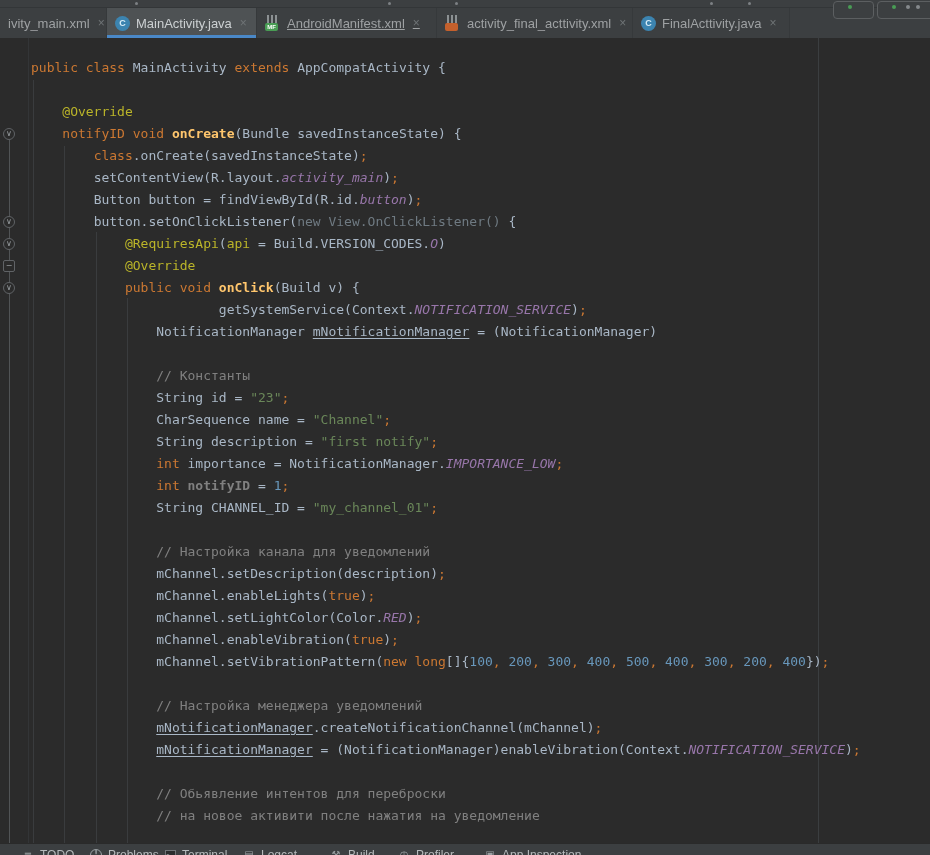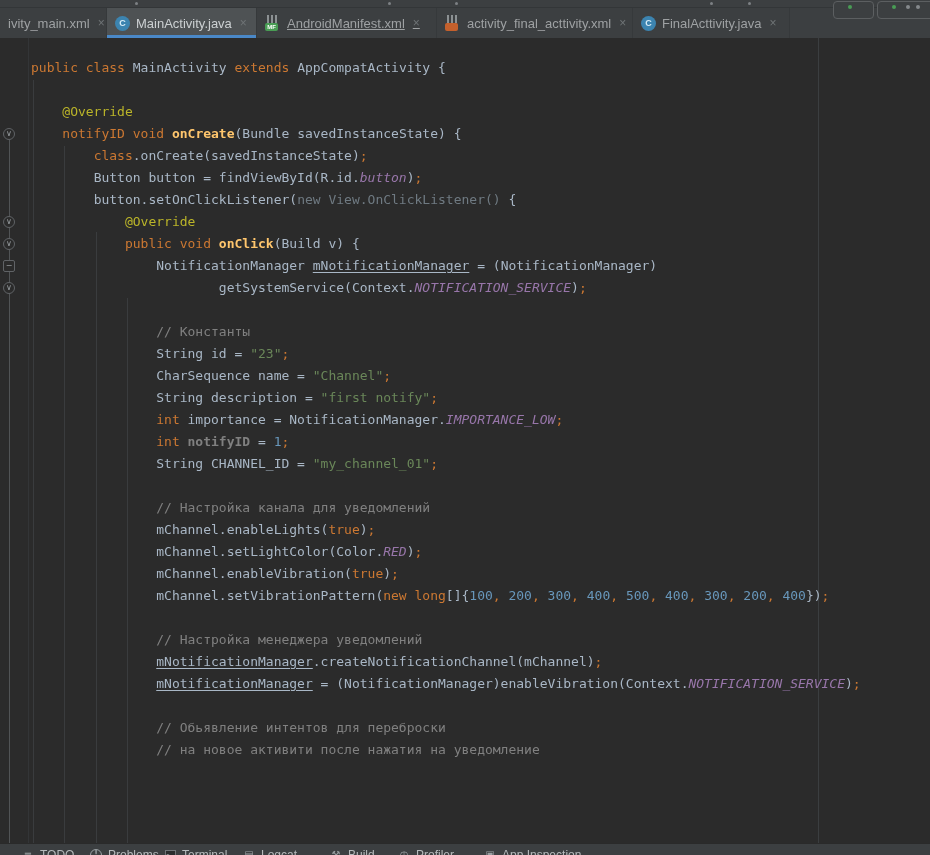--- a/index.html
+++ b/index.html
@@ -126,36 +126,39 @@
   <div class="indent-guide" style="left:64px;top:108px;bottom:0"></div>
   <div class="indent-guide" style="left:96px;top:194px;bottom:0"></div>
   <div class="indent-guide" style="left:127px;top:260px;bottom:0"></div>
   <div class="margin-guide"></div>
   <div class="code">
       <div class="code-line"><span class="c-kw">public</span><span class="c-def"> </span><span class="c-kw">class</span><span class="c-def"> MainActivity </span><span class="c-kw">extends</span><span class="c-def"> AppCompatActivity {</span></div>
       <div class="code-line"></div>
       <div class="code-line"><span class="c-def">    </span><span class="c-ann">@Override</span></div>
       <div class="code-line"><span class="c-def">    </span><span class="c-kw">notifyID</span><span class="c-def"> </span><span class="c-kw">void</span><span class="c-def"> </span><span class="c-mth">onCreate</span><span class="c-def">(Bundle savedInstanceState) {</span></div>
       <div class="code-line"><span class="c-def">        </span><span class="c-kw">class</span><span class="c-def">.onCreate(savedInstanceState)</span><span class="c-pun">;</span></div>
+      <div class="code-line"><span class="c-def">        </span><span class="c-def">setContentView(R.layout.</span><span class="c-fld">activity_main</span><span class="c-def">)</span><span class="c-pun">;</span></div>
       <div class="code-line"><span class="c-def">        </span><span class="c-def">Button button = findViewById(R.id.</span><span class="c-fld">button</span><span class="c-def">)</span><span class="c-pun">;</span></div>
       <div class="code-line"><span class="c-def">        </span><span class="c-def">button.setOnClickListener(</span><span class="c-dim">new View.OnClickListener() </span><span class="c-def">{</span></div>
+      <div class="code-line"><span class="c-def">            </span><span class="c-ann">@RequiresApi</span><span class="c-def">(</span><span class="c-ann">api</span><span class="c-def"> = Build.VERSION_CODES.</span><span class="c-fld">O</span><span class="c-def">)</span></div>
       <div class="code-line"><span class="c-def">            </span><span class="c-ann">@Override</span></div>
       <div class="code-line"><span class="c-def">            </span><span class="c-kw">public</span><span class="c-def"> </span><span class="c-kw">void</span><span class="c-def"> </span><span class="c-mth">onClick</span><span class="c-def">(Build v) {</span></div>
+      <div class="code-line"><span class="c-def">                        </span><span class="c-def">getSystemService(Context.</span><span class="c-fld">NOTIFICATION_SERVICE</span><span class="c-def">)</span><span class="c-pun">;</span></div>
       <div class="code-line"><span class="c-def">                </span><span class="c-def">NotificationManager </span><span class="c-und">mNotificationManager</span><span class="c-def"> = (NotificationManager)</span></div>
-      <div class="code-line"><span class="c-def">                        </span><span class="c-def">getSystemService(Context.</span><span class="c-fld">NOTIFICATION_SERVICE</span><span class="c-def">)</span><span class="c-pun">;</span></div>
       <div class="code-line"></div>
       <div class="code-line"><span class="c-def">                </span><span class="c-cmt">// Константы</span></div>
       <div class="code-line"><span class="c-def">                </span><span class="c-def">String id = </span><span class="c-str">"23"</span><span class="c-pun">;</span></div>
       <div class="code-line"><span class="c-def">                </span><span class="c-def">CharSequence name = </span><span class="c-str">"Channel"</span><span class="c-pun">;</span></div>
       <div class="code-line"><span class="c-def">                </span><span class="c-def">String description = </span><span class="c-str">"first notify"</span><span class="c-pun">;</span></div>
       <div class="code-line"><span class="c-def">                </span><span class="c-kw">int</span><span class="c-def"> importance = NotificationManager.</span><span class="c-fld">IMPORTANCE_LOW</span><span class="c-pun">;</span></div>
       <div class="code-line"><span class="c-def">                </span><span class="c-kw">int</span><span class="c-def"> </span><span class="c-dimv">notifyID</span><span class="c-def"> = </span><span class="c-num">1</span><span class="c-pun">;</span></div>
       <div class="code-line"><span class="c-def">                </span><span class="c-def">String CHANNEL_ID = </span><span class="c-str">"my_channel_01"</span><span class="c-pun">;</span></div>
       <div class="code-line"></div>
       <div class="code-line"><span class="c-def">                </span><span class="c-cmt">// Настройка канала для уведомлений</span></div>
+      <div class="code-line"><span class="c-def">                </span><span class="c-def">mChannel.setDescription(description)</span><span class="c-pun">;</span></div>
       <div class="code-line"><span class="c-def">                </span><span class="c-def">mChannel.enableLights(</span><span class="c-kw">true</span><span class="c-def">)</span><span class="c-pun">;</span></div>
       <div class="code-line"><span class="c-def">                </span><span class="c-def">mChannel.setLightColor(Color.</span><span class="c-fld">RED</span><span class="c-def">)</span><span class="c-pun">;</span></div>
       <div class="code-line"><span class="c-def">                </span><span class="c-def">mChannel.enableVibration(</span><span class="c-kw">true</span><span class="c-def">)</span><span class="c-pun">;</span></div>
       <div class="code-line"><span class="c-def">                </span><span class="c-def">mChannel.setVibrationPattern(</span><span class="c-kw">new</span><span class="c-def"> </span><span class="c-kw">long</span><span class="c-def">[]{</span><span class="c-num">100</span><span class="c-pun">,</span><span class="c-def"> </span><span class="c-num">200</span><span class="c-pun">,</span><span class="c-def"> </span><span class="c-num">300</span><span class="c-pun">,</span><span class="c-def"> </span><span class="c-num">400</span><span class="c-pun">,</span><span class="c-def"> </span><span class="c-num">500</span><span class="c-pun">,</span><span class="c-def"> </span><span class="c-num">400</span><span class="c-pun">,</span><span class="c-def"> </span><span class="c-num">300</span><span class="c-pun">,</span><span class="c-def"> </span><span class="c-num">200</span><span class="c-pun">,</span><span class="c-def"> </span><span class="c-num">400</span><span class="c-def">})</span><span class="c-pun">;</span></div>
       <div class="code-line"></div>
       <div class="code-line"><span class="c-def">                </span><span class="c-cmt">// Настройка менеджера уведомлений</span></div>
       <div class="code-line"><span class="c-def">                </span><span class="c-und">mNotificationManager</span><span class="c-def">.createNotificationChannel(mChannel)</span><span class="c-pun">;</span></div>
       <div class="code-line"><span class="c-def">                </span><span class="c-und">mNotificationManager</span><span class="c-def"> = (NotificationManager)enableVibration(Context.</span><span class="c-fld">NOTIFICATION_SERVICE</span><span class="c-def">)</span><span class="c-pun">;</span></div>
       <div class="code-line"></div>
       <div class="code-line"><span class="c-def">                </span><span class="c-cmt">// Обьявление интентов для переброски</span></div>

